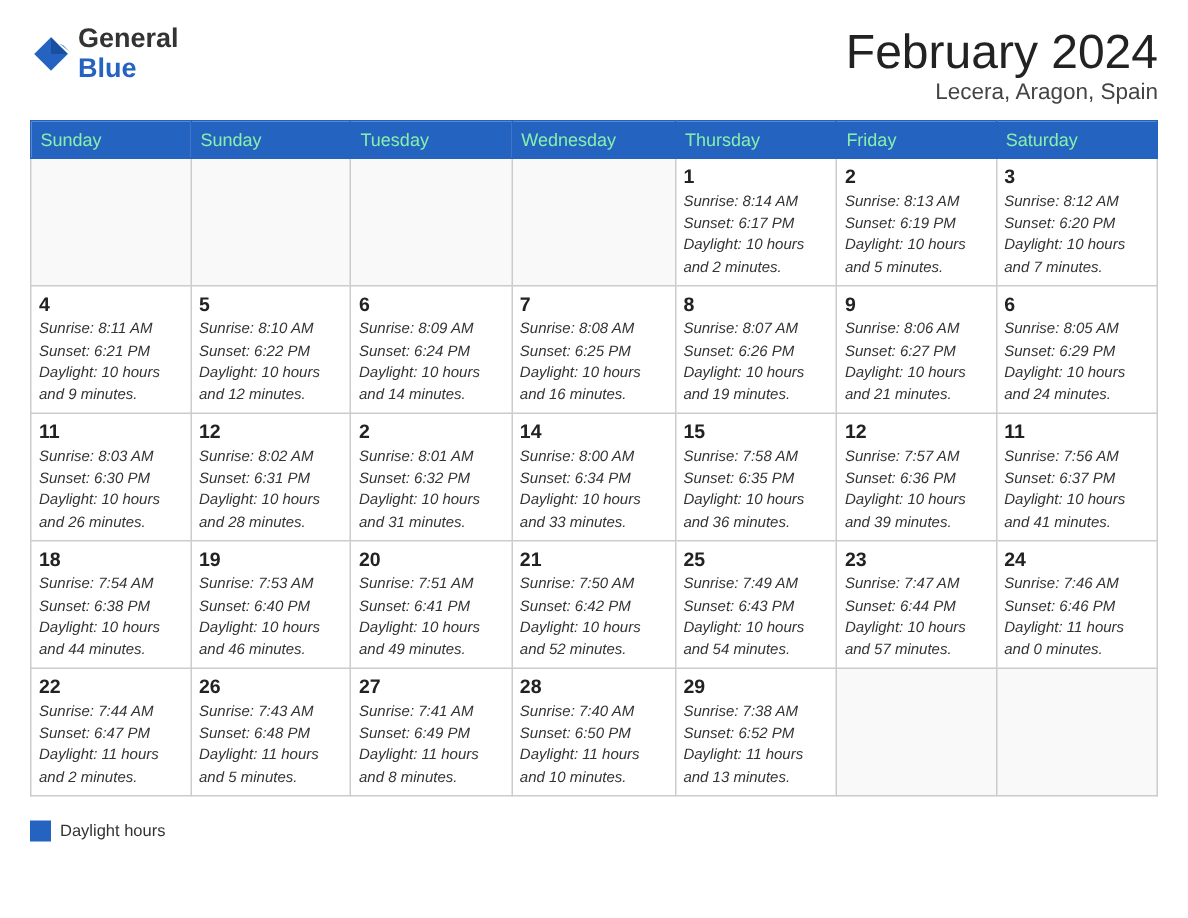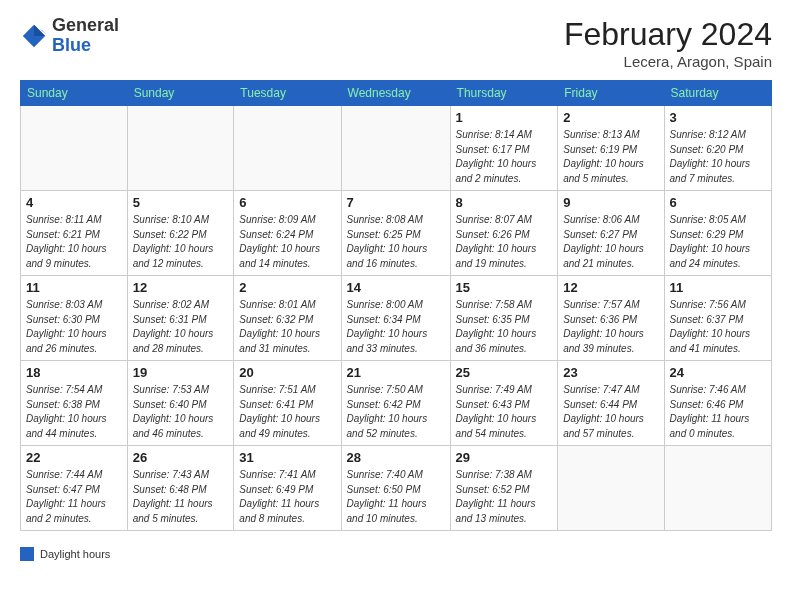--- a/index.html
+++ b/index.html
@@ -245,21 +245,21 @@
         <tr>
           <td>
             <div class="day-number">22</div>
             <div class="day-info">Sunrise: 7:44 AM<br>Sunset: 6:47 PM<br>Daylight: 11 hours<br>and 2 minutes.</div>
           </td>
           <td>
             <div class="day-number">26</div>
             <div class="day-info">Sunrise: 7:43 AM<br>Sunset: 6:48 PM<br>Daylight: 11 hours<br>and 5 minutes.</div>
           </td>
           <td>
-            <div class="day-number">31</div>
+            <div class="day-number">27</div>
             <div class="day-info">Sunrise: 7:41 AM<br>Sunset: 6:49 PM<br>Daylight: 11 hours<br>and 8 minutes.</div>
           </td>
           <td>
             <div class="day-number">28</div>
             <div class="day-info">Sunrise: 7:40 AM<br>Sunset: 6:50 PM<br>Daylight: 11 hours<br>and 10 minutes.</div>
           </td>
           <td>
             <div class="day-number">29</div>
             <div class="day-info">Sunrise: 7:38 AM<br>Sunset: 6:52 PM<br>Daylight: 11 hours<br>and 13 minutes.</div>
           </td>

